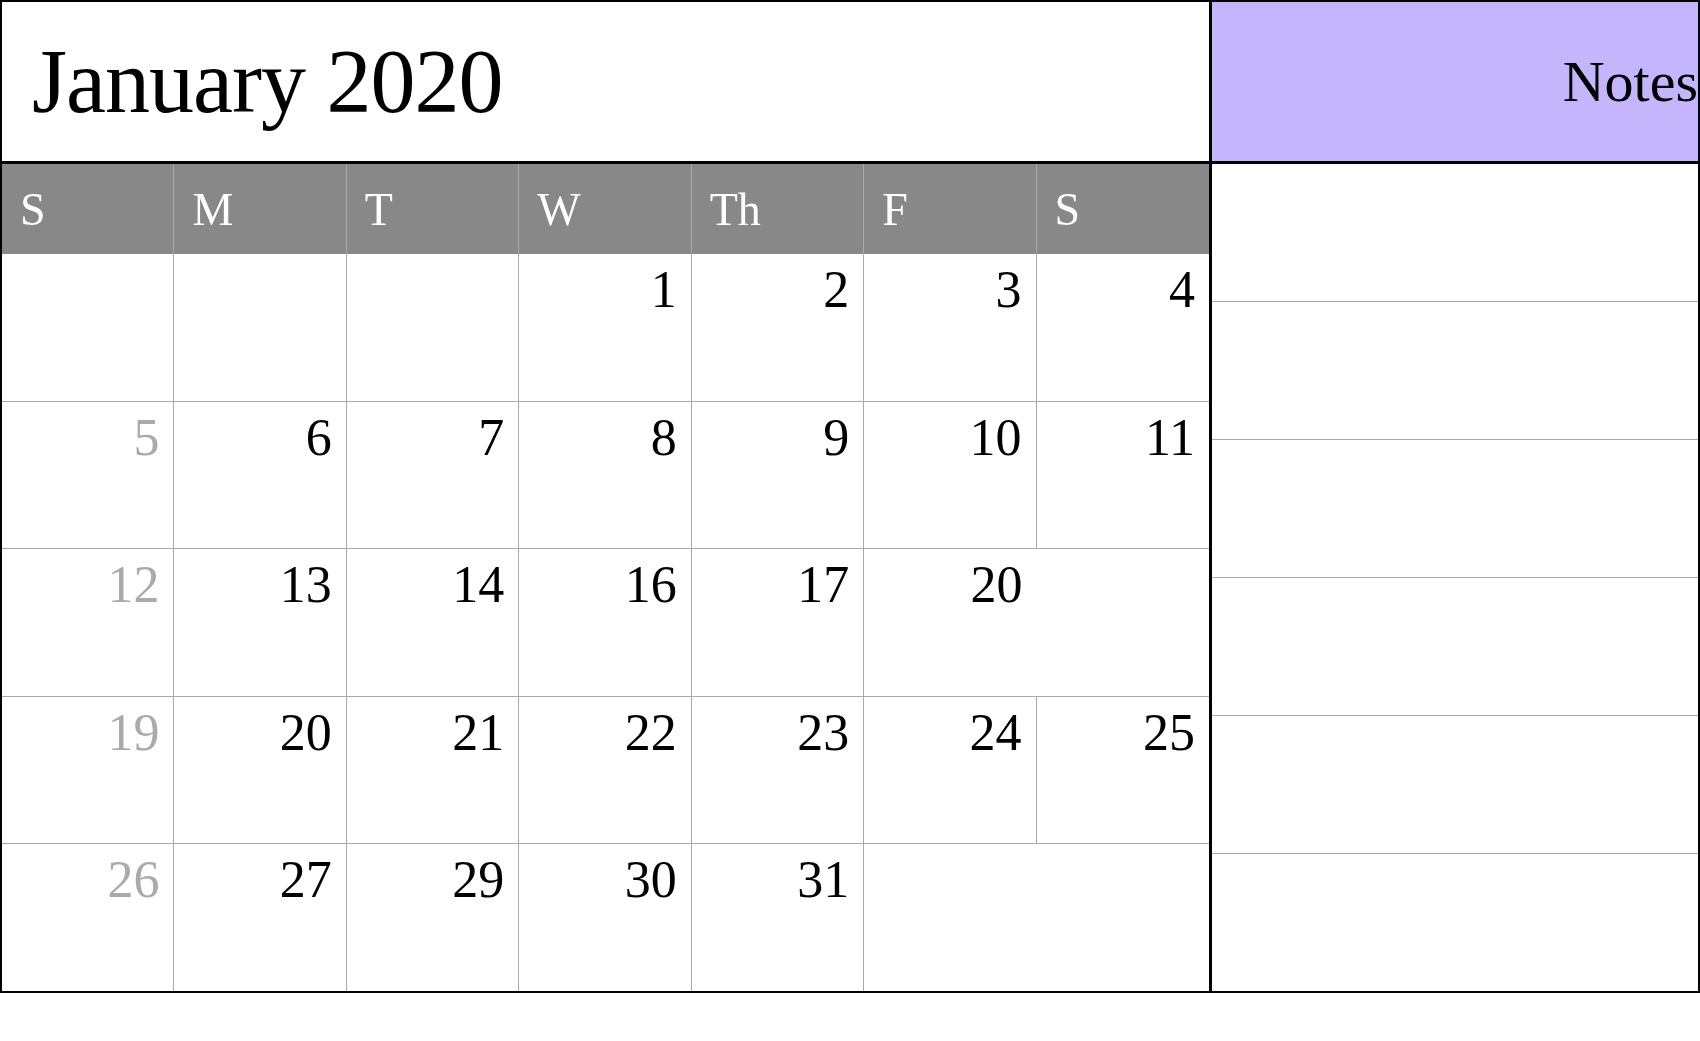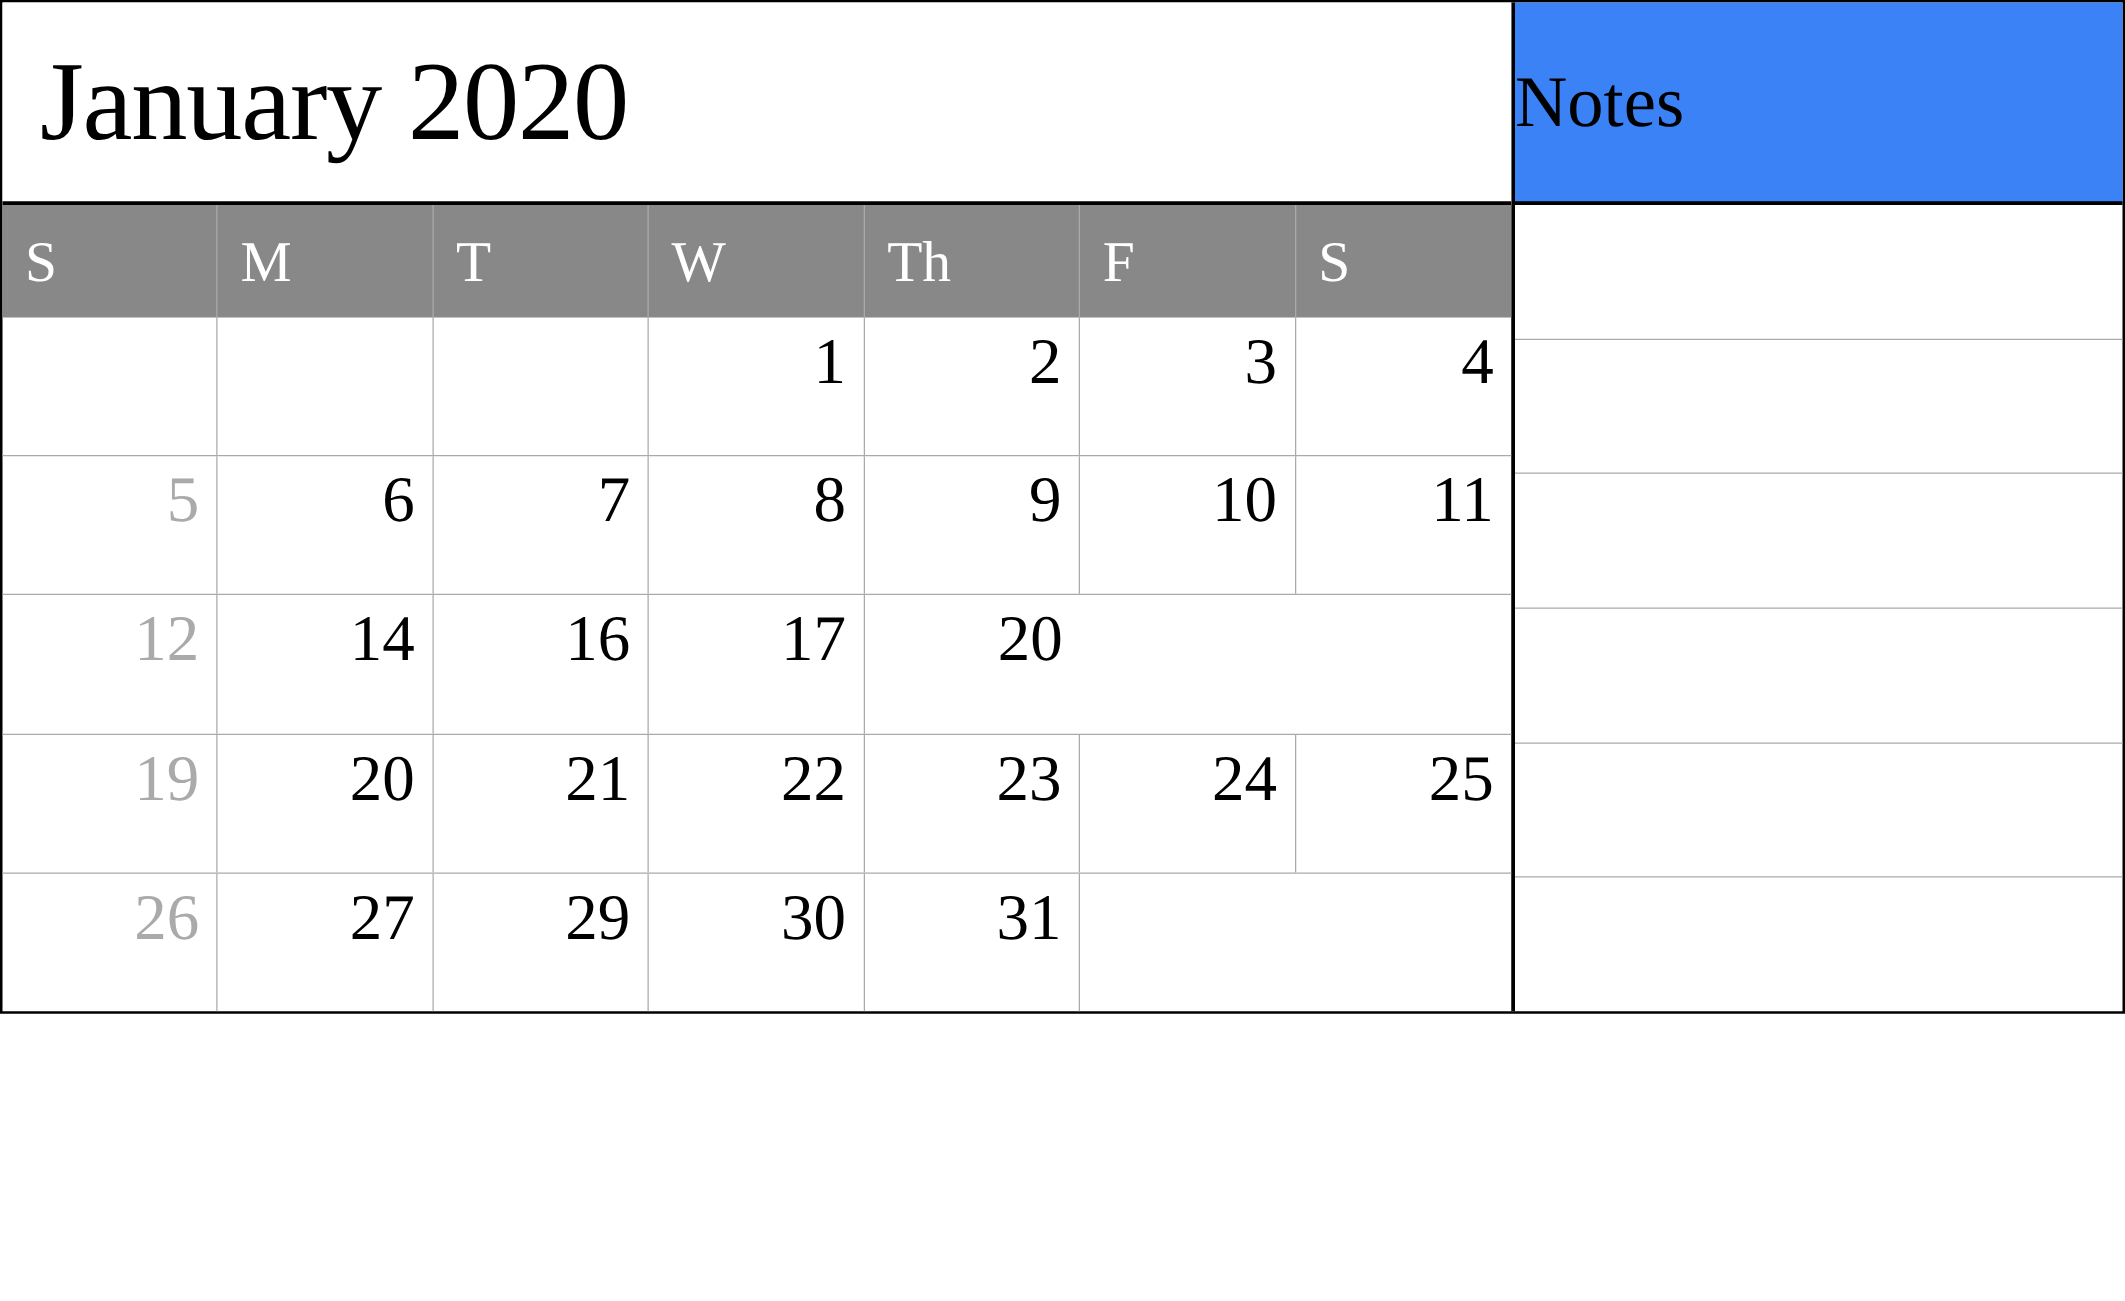--- a/index.html
+++ b/index.html
@@ -12,21 +12,21 @@
       width: 1700px;
       height: 1041px;
       background: #fff;
       font-family: Georgia, 'Times New Roman', serif;
       overflow: hidden;
     }
 
     .calendar-wrapper {
       display: flex;
       width: 1700px;
-      height: 811px;
+      height: 993px;
       border: 2px solid #000;
     }
 
     .calendar-main {
       flex: 1;
       display: flex;
       flex-direction: column;
       border-right: 3px solid #000;
     }
 
@@ -117,23 +117,23 @@
     .notes-panel {
       width: 486px;
       display: flex;
       flex-direction: column;
     }
 
     .notes-header {
       height: 162px;
       display: flex;
       align-items: center;
-      justify-content: flex-start;
+      justify-content: flex-end;
       border-bottom: 3px solid #000;
-      background: #3b82f6;
+      background: #c4b5fd;
     }
 
     .notes-title {
       font-size: 58px;
       font-family: Georgia, serif;
       font-weight: normal;
       color: #000;
     }
 
     .notes-rows {
@@ -226,20 +226,23 @@
         <div class="calendar-cell">
             <span class="cell-number">11</span>
           </div>
       </div>
 
       <div class="calendar-row">
         <div class="calendar-cell">
             <span class="cell-number sunday">12</span>
           </div>
         <div class="calendar-cell">
+            <span class="cell-number">13</span>
+          </div>
+        <div class="calendar-cell">
             <span class="cell-number">14</span>
           </div>
         <div class="calendar-cell">
             <span class="cell-number">16</span>
           </div>
         <div class="calendar-cell">
             <span class="cell-number">17</span>
           </div>
         <div class="calendar-cell">
             <span class="cell-number">20</span>

